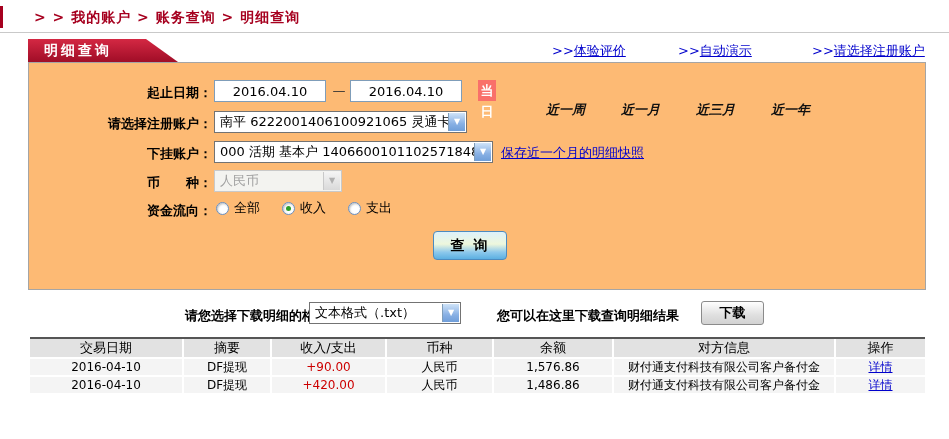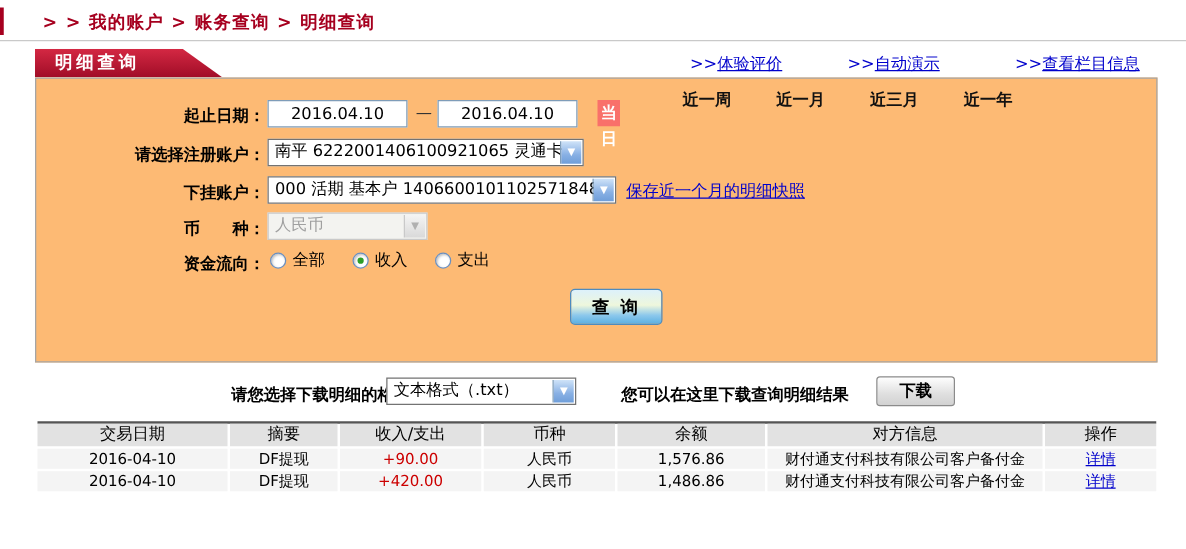--- a/index.html
+++ b/index.html
@@ -20,36 +20,36 @@
   .hlink .lbl { text-decoration:underline; }
   .hlink-1 { left:552px; } .hlink-2 { left:678px; } .hlink-3 { left:812px; }
 
   
   .panel { position:absolute; left:28px; top:62px; width:898px; height:228px; background:#fdba74; border:1px solid #a5a5a5; }
   .flabel { position:absolute; left:0; width:183px; text-align:right; font-size:13px; font-weight:bold; color:#000; white-space:pre; }
 
   .date-input { position:absolute; width:112px; height:22px; border:1px solid #7f9db9; background:#fff; text-align:center; font-size:13px; font-family:inherit; }
   .dash { position:absolute; left:302px; top:20px; width:16px; text-align:center; font-size:13px; color:#333; }
   .today { position:absolute; left:449px; top:17px; width:18px; height:21px; background:#f9706a; color:#fff; font-size:13px; font-weight:bold; text-align:center; line-height:21px; cursor:pointer; }
-  .range { position:absolute; top:8px; font-size:13px; font-weight:bold; color:#111; cursor:pointer; }
+  .range { position:absolute; top:38px; font-size:13px; font-weight:bold; color:#111; cursor:pointer;font-style:italic; }
   .range-1 { left:517px; } .range-2 { left:592px; } .range-3 { left:667px; } .range-4 { left:742px; }
 
   .fake-select { position:absolute; height:22px; border:1px solid #737373; background:#fff; font-size:13px; line-height:20px; padding-left:5px; color:#000; cursor:pointer; white-space:nowrap; overflow:hidden; }
   .sel-arrow { position:absolute; right:1px; top:1px; width:17px; height:18px; background:linear-gradient(180deg,#cfe3f8 0%,#88b0e4 60%,#6f9ed9 100%); border-left:1px solid #7f9db9; color:#fff; font-size:8px; display:flex; align-items:center; justify-content:center; }
   .fake-select.disabled { background:#f3f3f0; color:#a0a0a0; border-color:#c9c9c9; cursor:default; }
   .fake-select.disabled .sel-arrow { background:linear-gradient(180deg,#f4f4f4,#d9d9d9); color:#b0b0b0; border-left:1px solid #c9c9c9; }
 
   .snapshot-link { position:absolute; left:472px; top:81px; font-size:13px; color:#0000cc; text-decoration:underline; }
 
   .flow { position:absolute; left:187px; top:136px; display:flex; align-items:center; font-size:13px; }
   .radio-opt { display:flex; align-items:center; margin-right:22px; cursor:pointer; }
   .radio { width:13px; height:13px; border-radius:50%; background:#fff; border:1px solid #6a8fc0; box-shadow:inset 1px 1px 2px rgba(0,0,0,.25); position:relative; margin-right:5px; }
   .radio.checked::after { content:""; position:absolute; left:3px; top:3px; width:5px; height:5px; border-radius:50%; background:#2e9e28; }
 
-  .query-btn { position:absolute; left:427px; top:168px; width:74px; height:29px; border:1px solid #4d8bbf; border-radius:4px;
+  .query-btn { position:absolute; left:404px; top:168px; width:74px; height:29px; border:1px solid #4d8bbf; border-radius:4px;
                background:linear-gradient(180deg,#ddf1fb 0%,#eef7dc 45%,#8cc8ec 75%,#5cb0e2 100%);
                font-size:14px; font-weight:bold; letter-spacing:2px; color:#000; font-family:inherit; cursor:pointer; }
 
   
   .dl-label { position:absolute; font-size:13px; font-weight:bold; color:#000; }
   .dl-label-1 { left:185px; top:307px; }
   .dl-label-2 { left:497px; top:307px; }
   .dl-select { left:309px; top:302px; width:152px; }
   .dl-btn { position:absolute; left:701px; top:301px; width:63px; height:24px; border:1px solid #8b8b8b; border-radius:3px;
             background:linear-gradient(180deg,#fefefe,#dfdfdf 60%,#d2d2d2); font-size:13px; font-weight:bold; font-family:inherit; cursor:pointer; }
@@ -66,21 +66,21 @@
 <body>
 
 <div class="crumb-bar">
   <div class="red-sliver"></div>
   <div class="breadcrumb"><span>&gt; &gt; </span><a href="#">我的账户</a><span> &gt; </span><a href="#">账务查询</a><span> &gt; </span><span>明细查询</span></div>
 </div>
 
 <div class="tab">明细查询</div>
 <a href="#" class="hlink hlink-1"><span>&gt;&gt;</span><span class="lbl">体验评价</span></a>
 <a href="#" class="hlink hlink-2"><span>&gt;&gt;</span><span class="lbl">自动演示</span></a>
-<a href="#" class="hlink hlink-3"><span>&gt;&gt;</span><span class="lbl">查看栏目信息</span></a>
+<a href="#" class="hlink hlink-3"><span>&gt;&gt;</span><span class="lbl">请选择注册账户</span></a>
 
 <div class="panel">
 
   <div class="flabel" style="top:21px">起止日期：</div>
   <input class="date-input" style="left: 185px; top: 17px;" value="2016.04.10">
   <div class="dash">—</div>
   <input class="date-input" style="left: 321px; top: 17px;" value="2016.04.10">
   <div class="today">当日</div>
   <span class="range range-1">近一周</span>
   <span class="range range-2">近一月</span>

